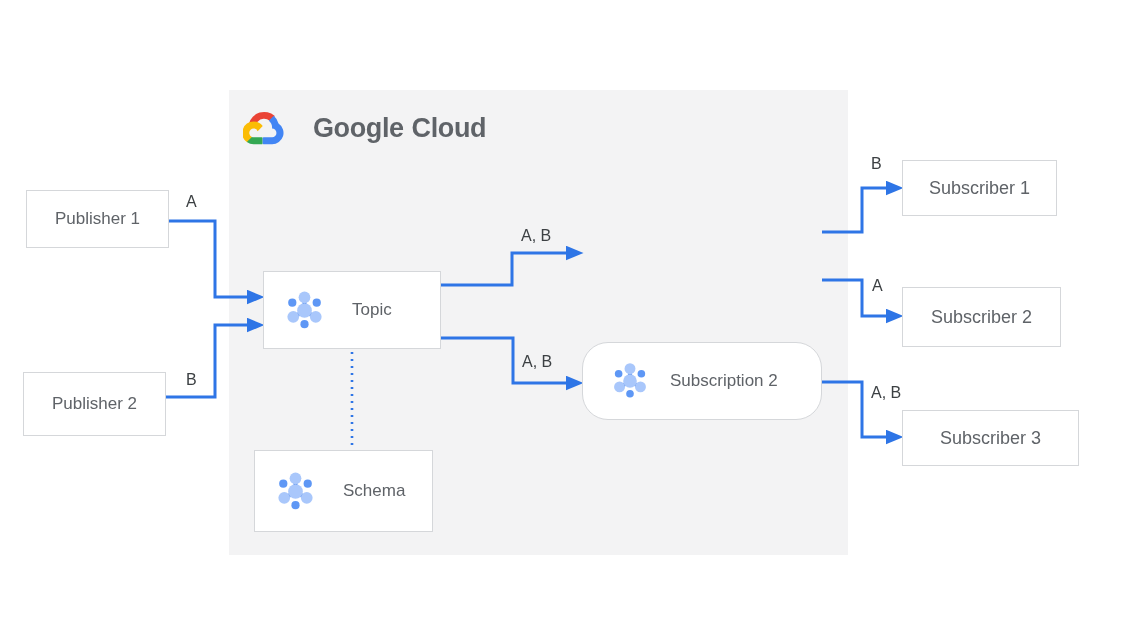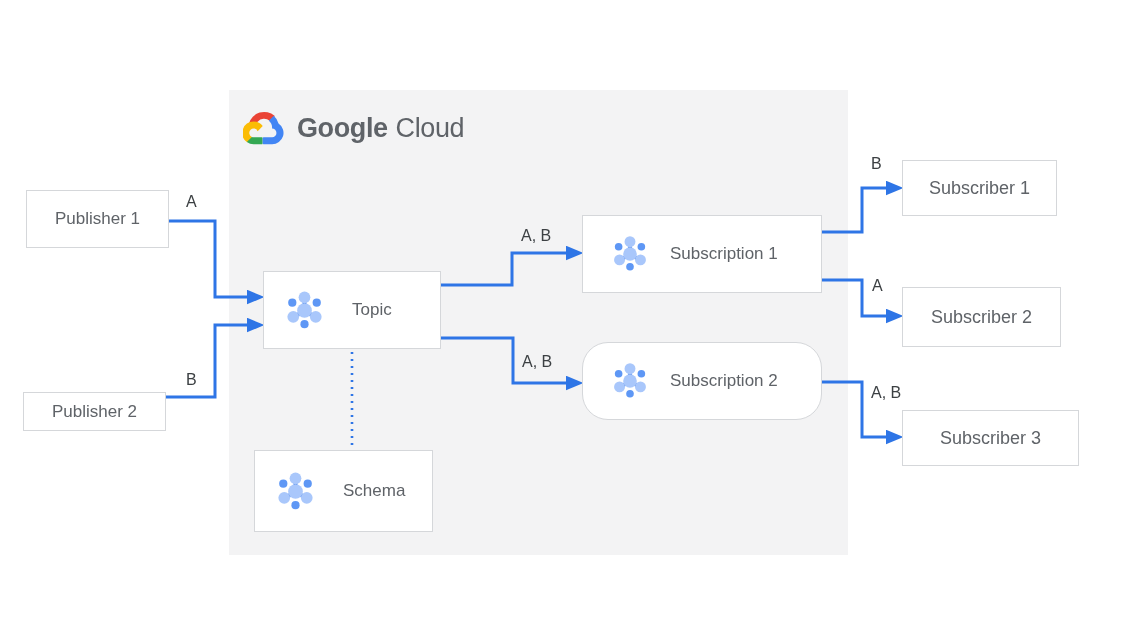--- a/index.html
+++ b/index.html
@@ -5,25 +5,25 @@
   html,body{margin:0;padding:0;background:#ffffff;}
   #canvas{
     position:relative;width:1122px;height:629px;background:#ffffff;overflow:hidden;
     font-family:"Liberation Sans", sans-serif;
   }
   #panel{
     position:absolute;left:229px;top:90px;width:619px;height:465px;
     background:var(--panel,#f3f3f4);
   }
   
-  #brand{position:absolute;left:243px;top:111px;display:flex;align-items:center;gap:12px;}
+  #brand{position:absolute;left:243px;top:111px;display:flex;align-items:center;gap:28px;}
   #brand svg{width:42px;height:35px;display:block;}
   #brand .brand-text{font-size:27px;color:var(--brandtext,#5f6368);letter-spacing:-0.4px;display:flex;gap:8px;align-items:baseline;}
   #brand .w1{font-weight:700;}
-  #brand .w2{font-weight:400;}
+  #brand .w2{font-weight:700;}
   
   #edges{position:absolute;left:0;top:0;width:1122px;height:629px;}
   .edge{fill:none;stroke:var(--arrow,#2e75e6);stroke-width:3;}
   .edge-dotted{fill:none;stroke:var(--arrow,#2e75e6);stroke-width:2.6;stroke-dasharray:2 5;}
   #arrowhead path{fill:var(--arrow,#2e75e6);}
   
   .node{
     position:absolute;background:#ffffff;border:1px solid var(--boxborder,#d5d7da);
     box-sizing:border-box;display:flex;align-items:center;justify-content:center;
     color:var(--boxtext,#5f6368);font-size:17px;
@@ -69,21 +69,21 @@
     <div class="brand-text">
       <span class="w1">Google</span>
       <span class="w2">Cloud</span>
     </div>
   </div>
 
   <div class="node" style="left:26px;top:190px;width:143px;height:58px;">
     <span class="lbl">Publisher 1</span>
   </div>
 
-  <div class="node" style="left:23px;top:372px;width:143px;height:39px;margin-top:20px;">
+  <div class="node" style="left:23px;top:372px;width:143px;height:64px;">
     <span class="lbl">Publisher 2</span>
   </div>
 
   <div class="node with-icon" style="left:263px;top:271px;width:178px;height:78px;">
     <svg class="pubsub" viewBox="0 0 44 44" aria-hidden="true">
       <g stroke="#3e7de8" stroke-width="4">
         <line x1="22" y1="22" x2="22" y2="9"></line>
         <line x1="22" y1="22" x2="11" y2="29"></line>
         <line x1="22" y1="22" x2="33" y2="29"></line>
       </g>
@@ -109,37 +109,20 @@
       <circle cx="22" cy="8.5" r="6" fill="#a9c7fb"></circle>
       <circle cx="10.5" cy="28.5" r="6" fill="#a9c7fb"></circle>
       <circle cx="33.5" cy="28.5" r="6" fill="#a9c7fb"></circle>
       <circle cx="9.5" cy="14" r="4.2" fill="#5e97f5"></circle>
       <circle cx="34.5" cy="14" r="4.2" fill="#5e97f5"></circle>
       <circle cx="22" cy="36" r="4.2" fill="#5e97f5"></circle>
     </svg>
     <span class="lbl">Schema</span>
   </div>
 
-  <div class="node with-icon" style="left:582px;top:215px;width:240px;height:78px;padding-left:27px;gap:20px;">
-    <svg class="pubsub" style="width:40px;height:40px;" viewBox="0 0 44 44" aria-hidden="true">
-      <g stroke="#3e7de8" stroke-width="4">
-        <line x1="22" y1="22" x2="22" y2="9"></line>
-        <line x1="22" y1="22" x2="11" y2="29"></line>
-        <line x1="22" y1="22" x2="33" y2="29"></line>
-      </g>
-      <circle cx="22" cy="22" r="7.5" fill="#a9c7fb"></circle>
-      <circle cx="22" cy="8.5" r="6" fill="#a9c7fb"></circle>
-      <circle cx="10.5" cy="28.5" r="6" fill="#a9c7fb"></circle>
-      <circle cx="33.5" cy="28.5" r="6" fill="#a9c7fb"></circle>
-      <circle cx="9.5" cy="14" r="4.2" fill="#5e97f5"></circle>
-      <circle cx="34.5" cy="14" r="4.2" fill="#5e97f5"></circle>
-      <circle cx="22" cy="36" r="4.2" fill="#5e97f5"></circle>
-    </svg>
-    <span class="lbl">Subscription 1</span>
-  </div>
 
   <div class="node with-icon" style="left:582px;top:342px;width:240px;height:78px;padding-left:27px;gap:20px;border-radius:26px;">
     <svg class="pubsub" style="width:40px;height:40px;" viewBox="0 0 44 44" aria-hidden="true">
       <g stroke="#3e7de8" stroke-width="4">
         <line x1="22" y1="22" x2="22" y2="9"></line>
         <line x1="22" y1="22" x2="11" y2="29"></line>
         <line x1="22" y1="22" x2="33" y2="29"></line>
       </g>
       <circle cx="22" cy="22" r="7.5" fill="#a9c7fb"></circle>
       <circle cx="22" cy="8.5" r="6" fill="#a9c7fb"></circle>

